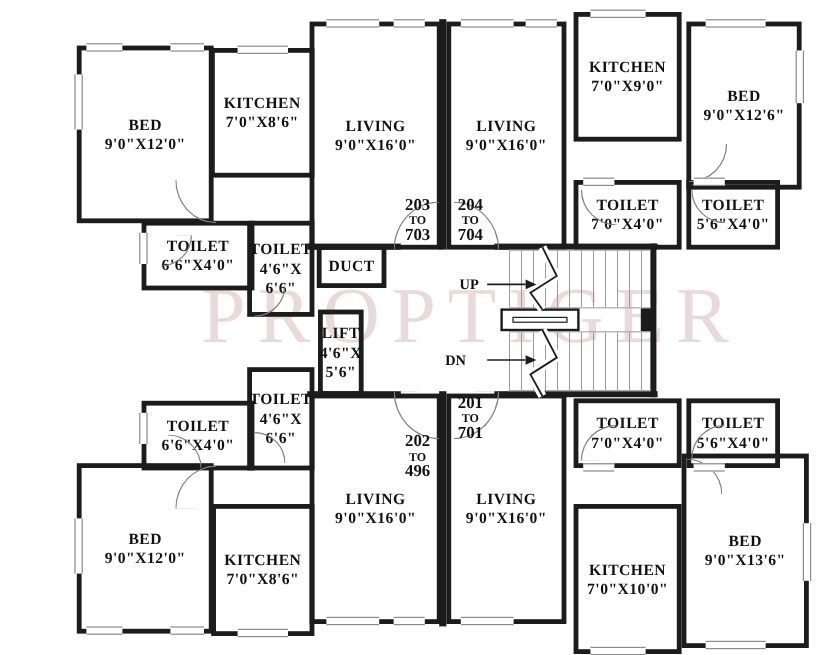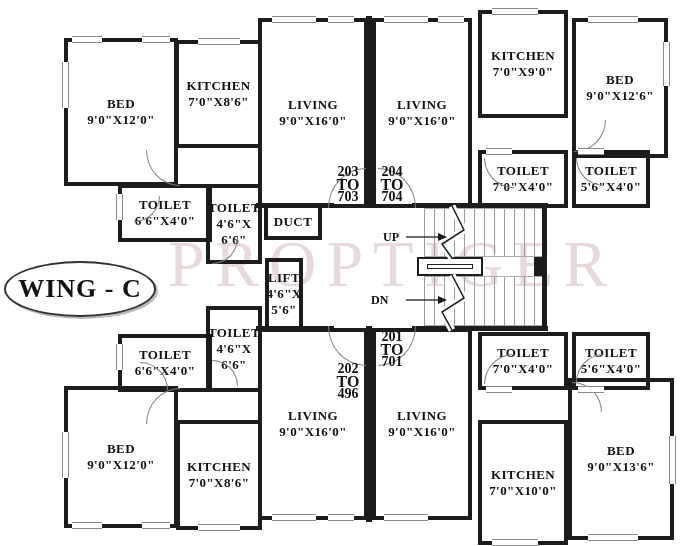--- a/index.html
+++ b/index.html
@@ -89,21 +89,21 @@
   .rail-inner{width:46px;height:5px;border:1.5px solid #1c1c1c;box-sizing:border-box;}
   .rail-stub{position:absolute;left:534px;top:257px;width:11px;height:19px;background:#1c1c1c;z-index:2;}
   .stair-lbl{position:absolute;z-index:3;font-weight:700;font-size:12px;color:#111;}
   .lbl-up{left:383px;top:230px;}
   .lbl-dn{left:371px;top:293px;}
   svg.overlay{position:absolute;left:0;top:0;z-index:4;pointer-events:none;}
 
   
   .unit{position:absolute;width:36px;z-index:3;text-align:center;font-weight:700;color:#111;}
   .unit .l1,.unit .l3{font-size:14px;line-height:14px;}
-  .unit .l2{font-size:16px;line-height:11px;}
+  .unit .l2{font-size:10px;line-height:11px;}
   .u-203{left:330px;top:165px;}
   .u-204{left:374px;top:165px;}
   .u-202{left:330px;top:330px;margin-top:32px;}
   .u-201{left:374px;top:330px;}
 
   
   .wing{position:absolute;left:4px;top:261px;width:152px;height:56px;border:2px solid #333;
         border-radius:50%;background:#fff;z-index:3;display:flex;align-items:center;justify-content:center;
         box-shadow:2px 2px 0 0 #bbb;box-sizing:border-box;}
   .wing-text{font-weight:700;font-size:26px;letter-spacing:1px;color:#111;}
@@ -295,17 +295,14 @@
   <div class="win-h" style="left:588px;top:534px;width:50px;"></div>
   <div class="win-h" style="left:486px;top:386px;width:26px;"></div>
   <div class="win-h" style="left:578px;top:386px;width:26px;"></div>
   <div class="win-v" style="left:62px;top:62px;height:46px;"></div>
   <div class="win-v" style="left:116px;top:194px;height:26px;"></div>
   <div class="win-v" style="left:116px;top:344px;height:26px;"></div>
   <div class="win-v" style="left:62px;top:432px;height:46px;"></div>
   <div class="win-v" style="left:663px;top:42px;height:44px;"></div>
   <div class="win-v" style="left:669px;top:436px;height:48px;"></div>
 
-  <div class="wing">
-    <div class="wing-text">WING - C</div>
-  </div>
 
 </div>
 
 </body></html>

